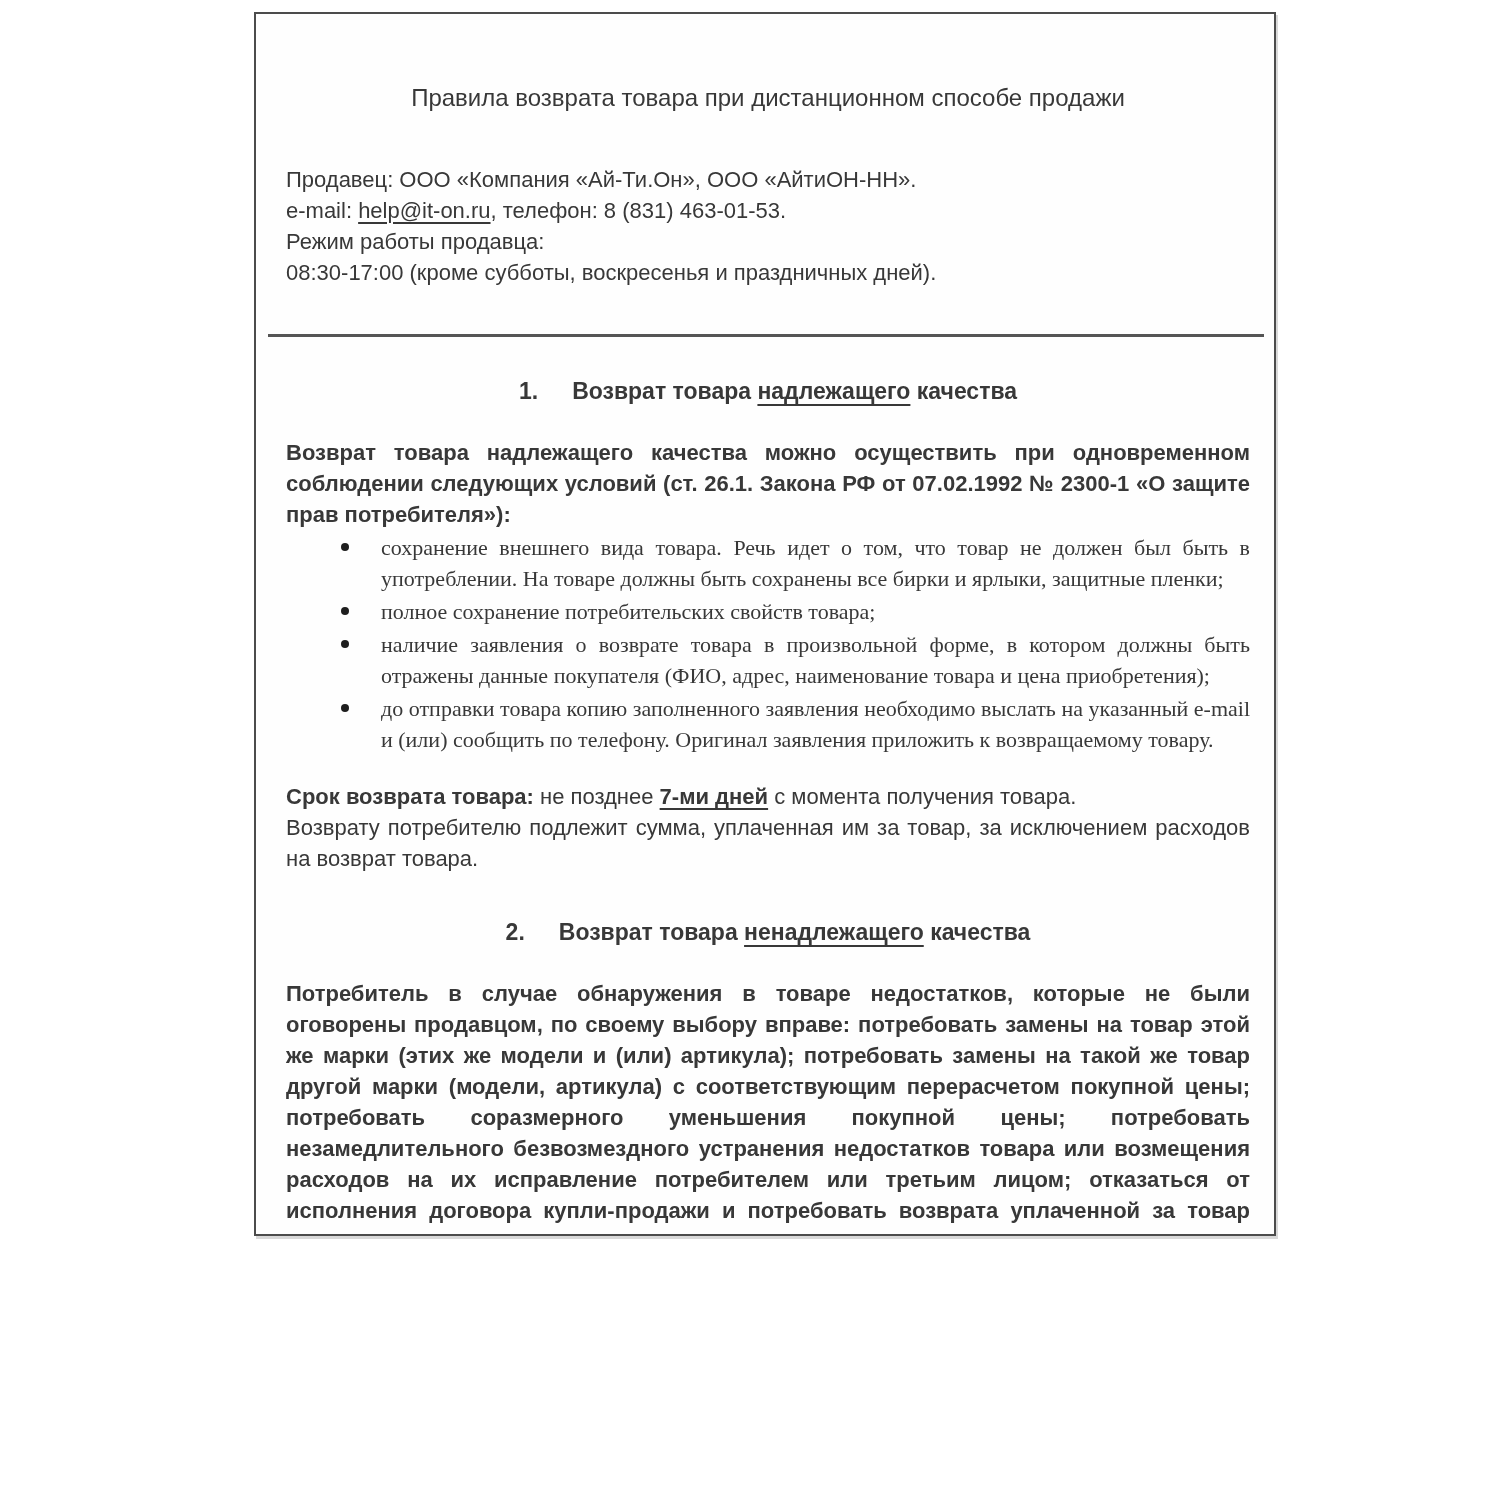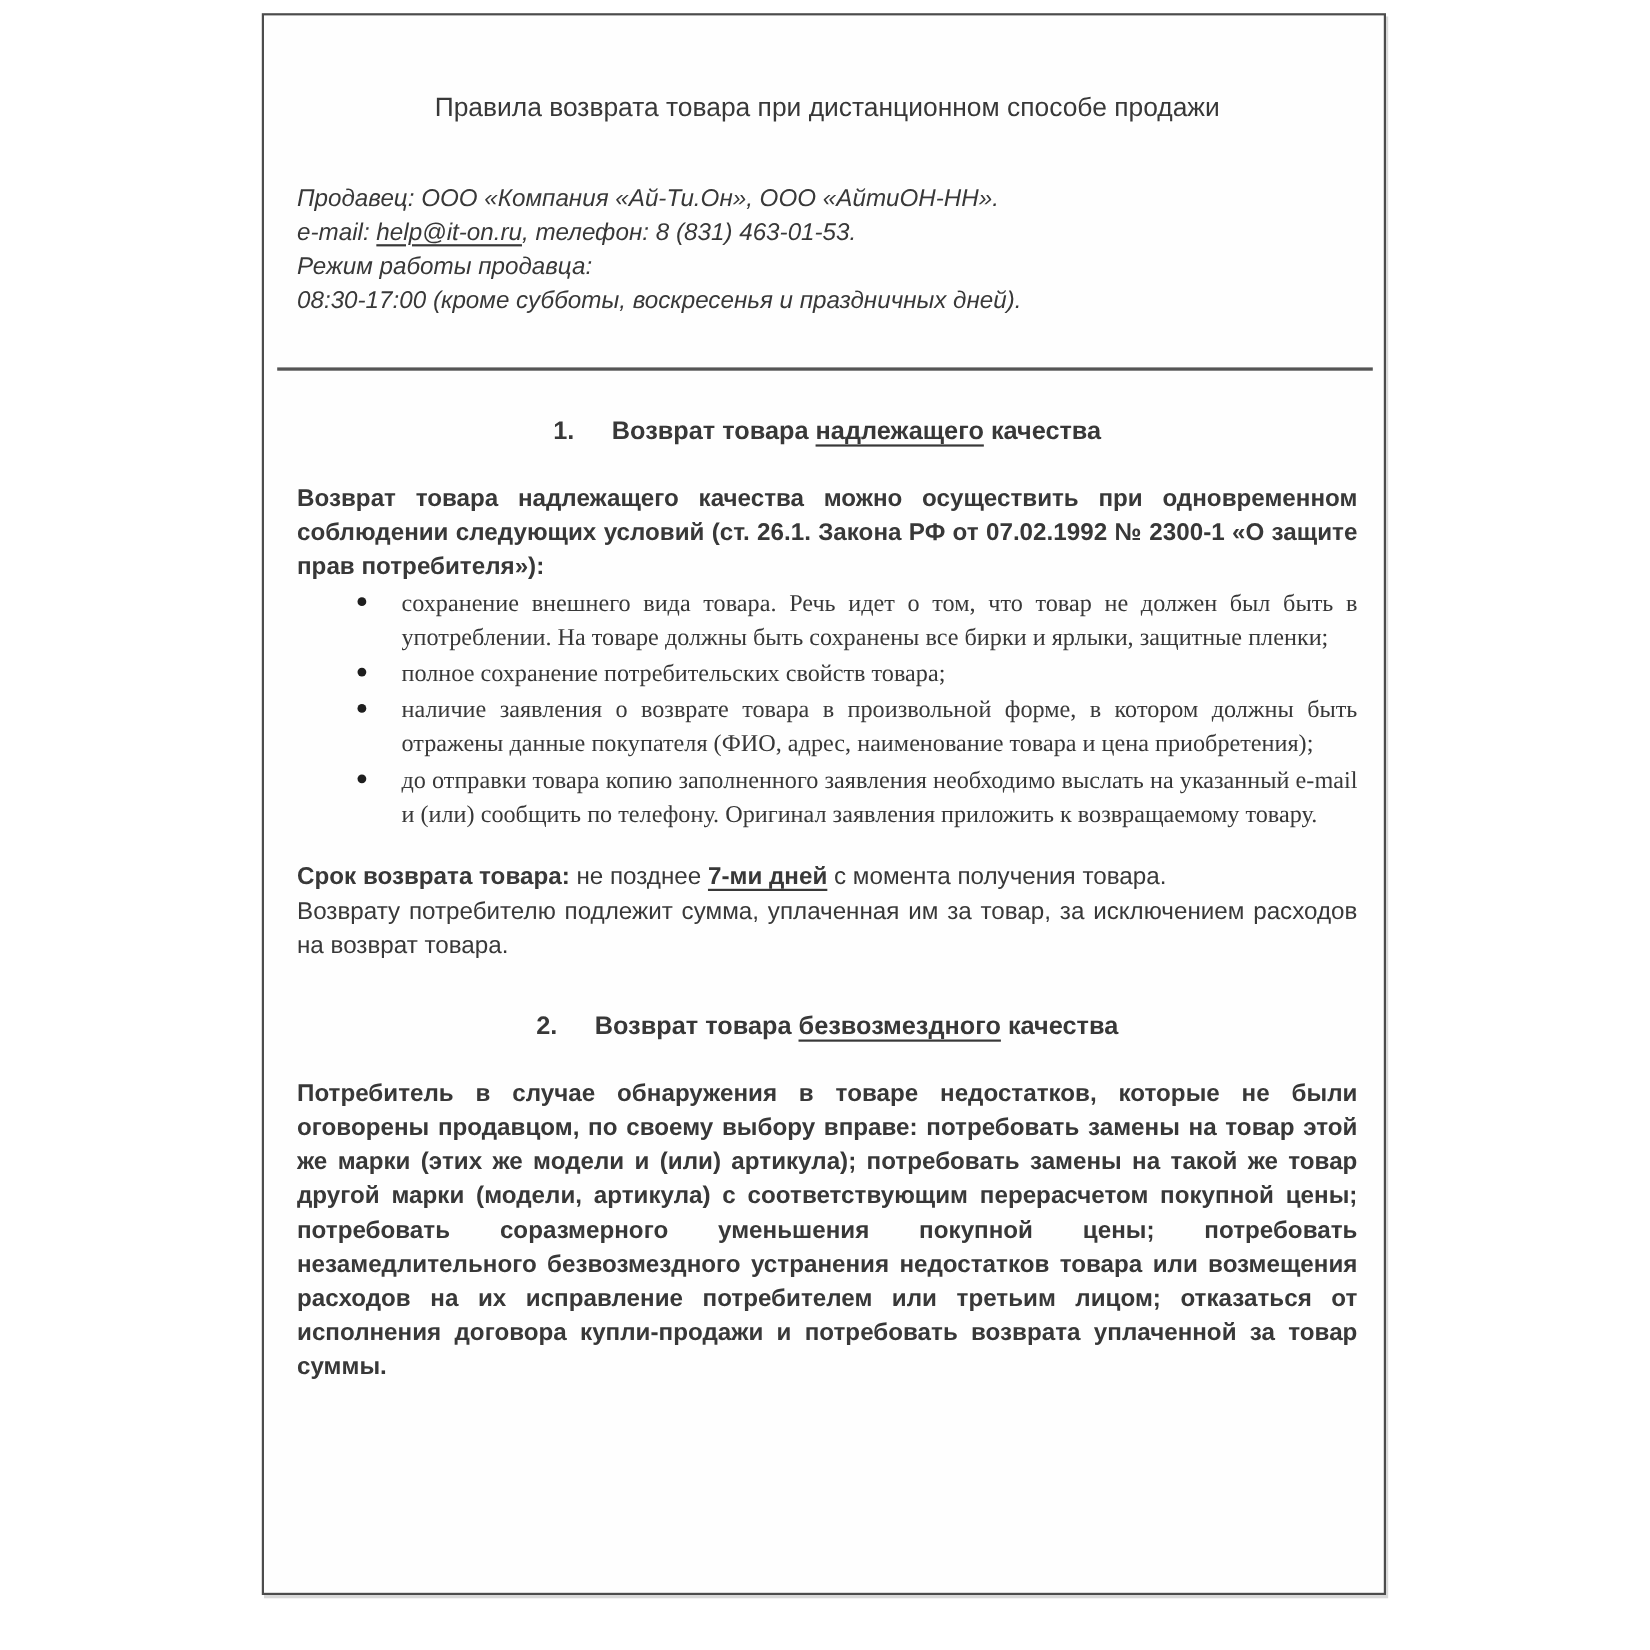--- a/index.html
+++ b/index.html
@@ -9,45 +9,44 @@
   }
   body {
     width: 1500px;
     height: 1500px;
     position: relative;
     font-family: "Liberation Sans", "DejaVu Sans", sans-serif;
     color: #383838;
   }
   .page {
     position: absolute;
-    left: 238px;
+    left: 254px;
     top: 12px;
     width: 1022px;
-    height: 1438px;
+    height: 1224px;
     box-sizing: border-box;
     border: 2px solid #4c4c4c;
     background: #fefefe;
     box-shadow: 2px 3px 0 rgba(0,0,0,0.15);
     overflow: hidden;
   }
   .content {
     padding: 0 24px 0 30px;
     font-size: 22px;
     line-height: 31px;
   }
   .doc-title {
     margin-top: 68px;
     text-align: center;
     font-size: 24px;
     font-weight: 500;
     line-height: 32px;
   }
   .seller-block {
     margin-top: 50px;
-    font-style: italic;
   }
   .seller-block .line { text-align: left; }
   .seller-block .just { text-align: justify; }
   .u-link {
     text-decoration: underline;
     text-decoration-thickness: 2px;
     text-underline-offset: 4px;
     color: inherit;
   }
   .divider {
@@ -141,19 +140,19 @@
     </ul>
 
     <div class="srok-block">
       <div class="srok-line">
         <span class="b">Срок возврата товара:</span><span> не позднее </span><span class="bu">7-ми дней</span><span> с момента получения товара.</span>
       </div>
       <div class="refund-note">Возврату потребителю подлежит сумма, уплаченная им за товар, за исключением расходов на возврат товара.</div>
     </div>
 
     <div class="section-heading heading-2">
-      <span class="num">2.</span><span>Возврат товара </span><span class="uw">безвозмездного</span><span> качества</span>
+      <span class="num">2.</span><span>Возврат товара </span><span class="uw">ненадлежащего</span><span> качества</span>
     </div>
 
     <p class="para">Потребитель в случае обнаружения в товаре недостатков, которые не были оговорены продавцом, по своему выбору вправе: потребовать замены на товар этой же марки (этих же модели и (или) артикула); потребовать замены на такой же товар другой марки (модели, артикула) с соответствующим перерасчетом покупной цены; потребовать соразмерного уменьшения покупной цены; потребовать незамедлительного безвозмездного устранения недостатков товара или возмещения расходов на их исправление потребителем или третьим лицом; отказаться от исполнения договора купли-продажи и потребовать возврата уплаченной за товар суммы.</p>
 
   </div>
 </div>
 
 </body></html>

